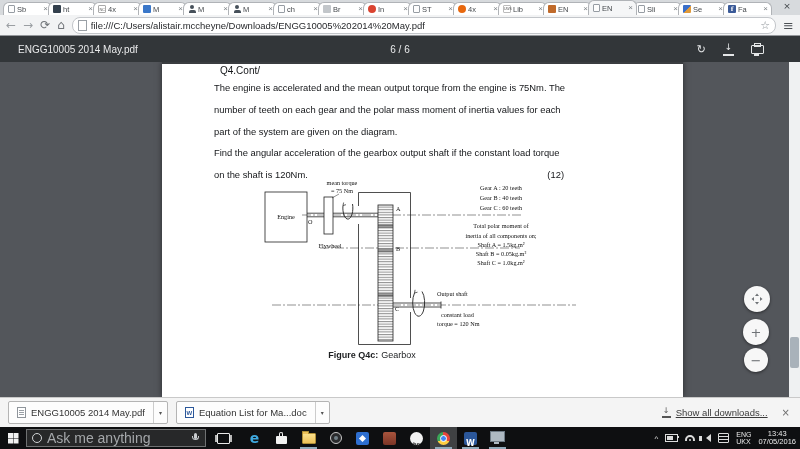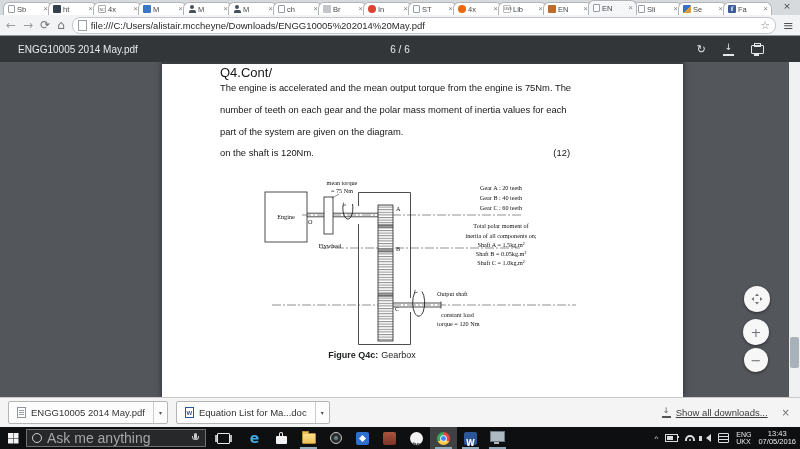--- a/index.html
+++ b/index.html
@@ -57,22 +57,22 @@
   .rot{font-size:11px;color:#e4e6e7;font-family:"DejaVu Sans",sans-serif}
   .dl{position:relative;width:11px;height:11px;border-bottom:2px solid #e4e6e7;text-align:center;color:#e4e6e7;font-size:9px;line-height:9px;font-family:"DejaVu Sans",sans-serif}
   .print{width:11px;height:7px;border:1px solid #e4e6e7;border-radius:1px;position:relative;margin-top:1px}
   .print::before{content:"";position:absolute;left:2px;top:-3px;width:5px;height:2px;border:1px solid #e4e6e7}
   .print::after{content:"";position:absolute;left:2px;bottom:-3px;width:5px;height:2px;background:#e4e6e7}
 
   
   .content{position:absolute;top:62px;left:0;right:0;bottom:52px;background:#53565b;overflow:hidden}
   .page{position:absolute;left:162px;top:0;width:521px;height:100%;background:#fff;box-shadow:0 0 6px rgba(0,0,0,.5)}
   .page::before{content:"";position:absolute;top:0;left:0;right:0;height:2px;background:#3a3d40}
-  .q-head{position:absolute;left:58px;top:3px;font-size:13px;color:#141619}
-  .para{position:absolute;left:58px;top:15px;width:350px;font-size:9.4px;color:#141619}
+  .q-head{position:absolute;left:58px;top:3px;font-size:10px;color:#141619}
+  .para{position:absolute;left:52px;top:15px;width:350px;font-size:9.4px;color:#141619}
   .para .pline{line-height:21.8px;white-space:nowrap;position:relative}
   .marks{position:absolute;right:0;top:0}
   .figwrap{position:absolute;left:96px;top:116px}
   .caption{position:absolute;left:96px;top:288px;width:228px;text-align:center;font-size:9px;color:#1d1f21}
   .caption .cap-b{font-weight:bold}
   .caption .cap-r{margin-left:3px}
   .scrolltrack{position:absolute;right:0;top:0;width:11px;height:100%;background:#eff1f2}
   .scrollthumb{position:absolute;right:1px;top:275px;width:9px;height:31px;background:#a9b2ba;border-radius:2px}
   .fab{position:absolute;border-radius:50%;background:#f7f7f7;box-shadow:0 1px 3px rgba(0,0,0,.5);
        display:flex;align-items:center;justify-content:center;color:#6f7377;font-family:"DejaVu Sans",sans-serif}
@@ -288,20 +288,21 @@
     </div>
   </div>
 
   <div class="content">
     <div class="page">
       <div class="q-head">Q4.Cont/</div>
       <div class="para">
         <div class="pline">The engine is accelerated and the mean output torque from the engine is 75Nm. The</div>
         <div class="pline">number of teeth on each gear and the polar mass moment of inertia values for each</div>
         <div class="pline">part of the system are given on the diagram.</div>
+        <div class="pline">Find the angular acceleration of the gearbox output shaft if the constant load torque</div>
         <div class="pline"><span>on the shaft is 120Nm.</span><span class="marks">(12)</span></div>
       </div>
 
       <div class="figwrap">
         <svg class="figsvg" width="322" height="168" viewBox="0 0 322 168">
           <g fill="none" stroke="#222" stroke-width="0.8">
             <path d="M44,37 H264" stroke-width="0.5" stroke-dasharray="9 2 2 2"></path>
             <path d="M62,70 H262" stroke-width="0.5" stroke-dasharray="9 2 2 2"></path>
             <path d="M14,127 H318" stroke-width="0.5" stroke-dasharray="9 2 2 2"></path>
             <rect x="7" y="14" width="42" height="50"></rect>

